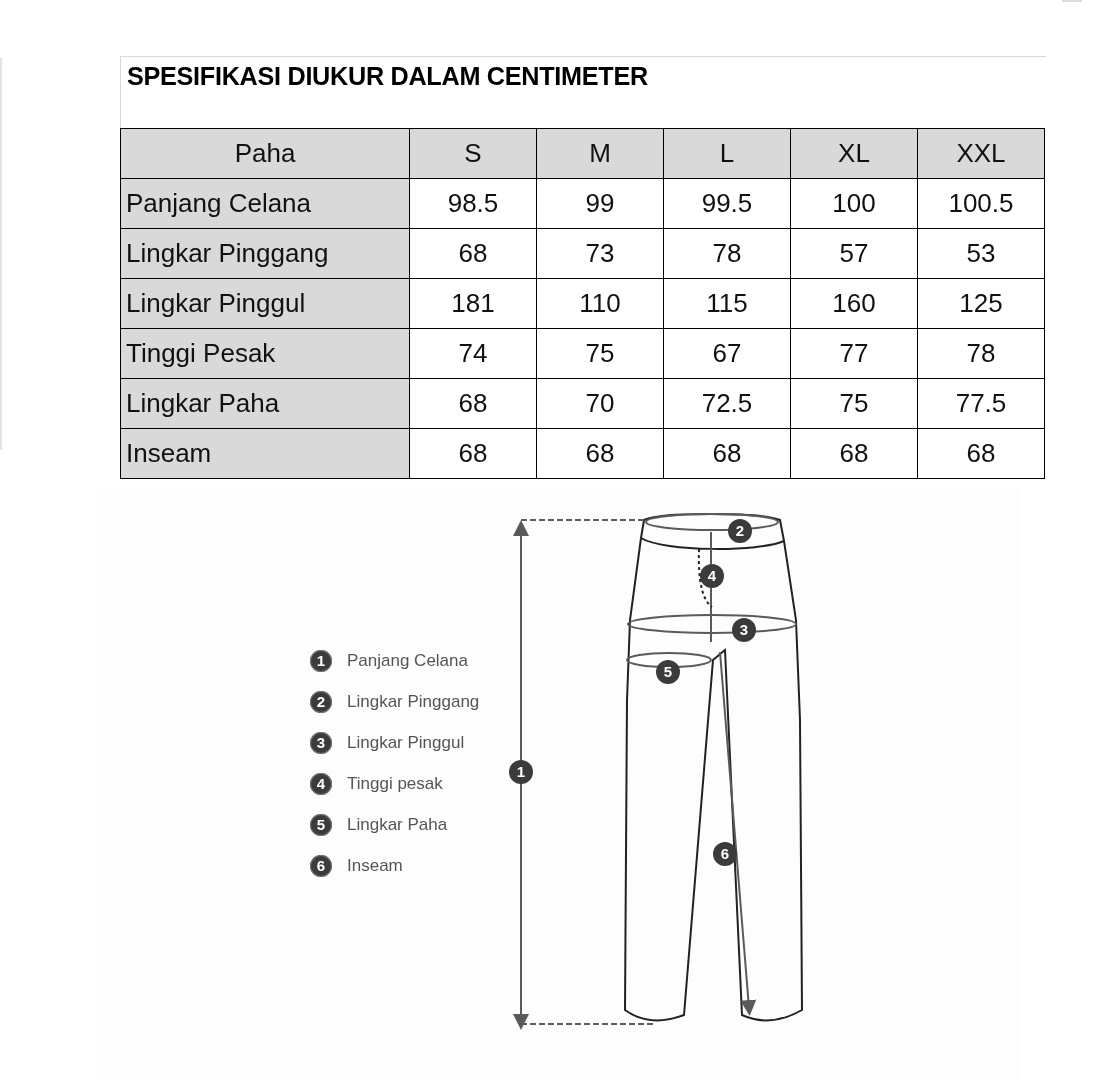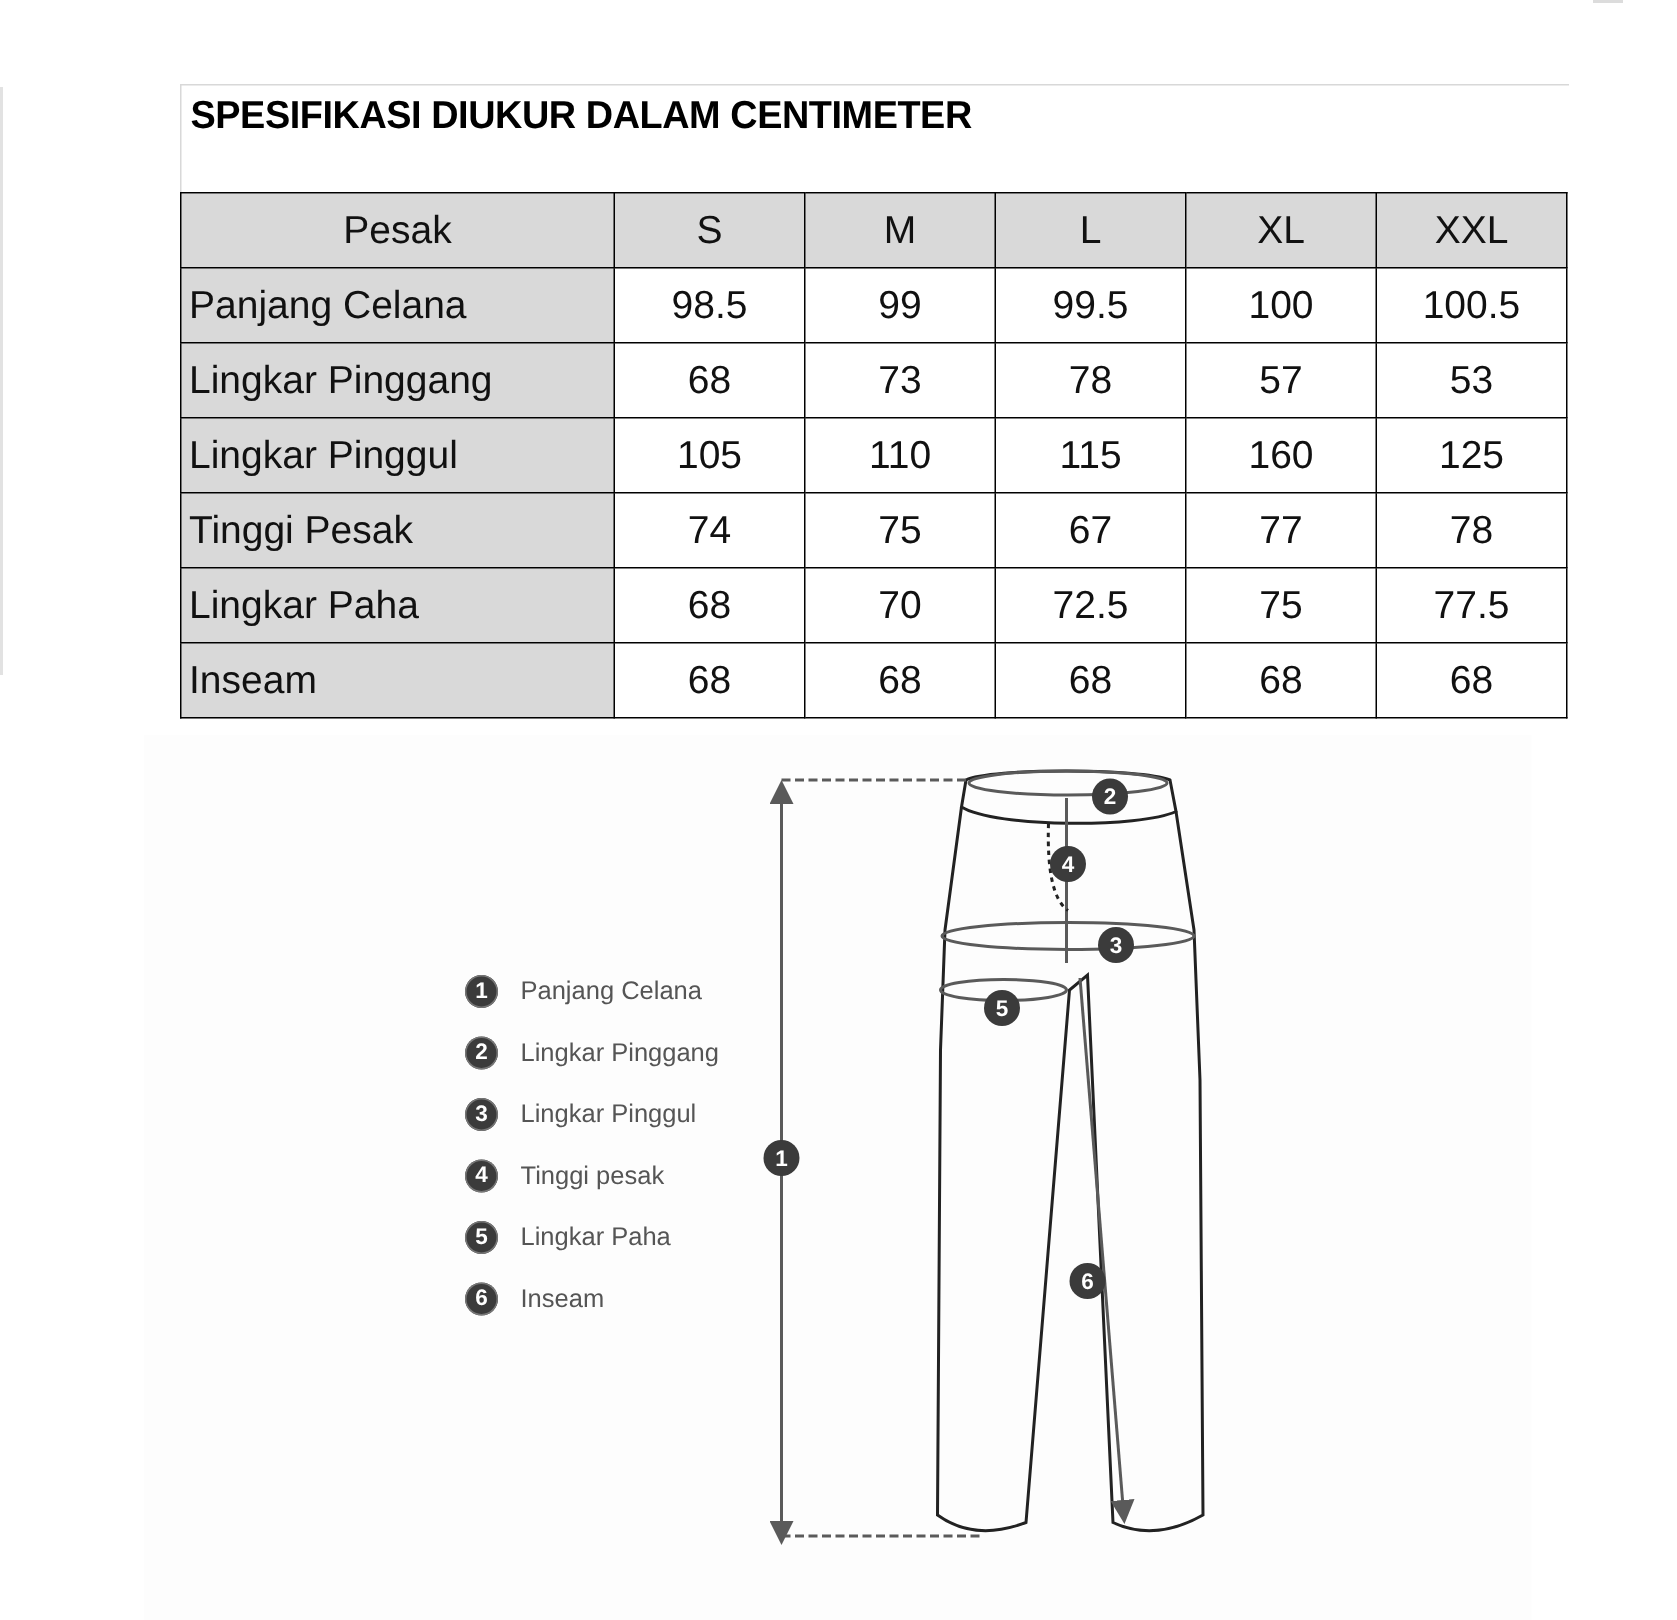--- a/index.html
+++ b/index.html
@@ -49,21 +49,21 @@
     <colgroup>
         <col class="c0">
         <col class="cn">
         <col class="cn">
         <col class="cn">
         <col class="cn">
         <col class="cn">
       </colgroup>
     <tbody>
         <tr class="head">
-      <td class="rowlabel">Pesak</td>
+      <td class="rowlabel">Paha</td>
       <td>S</td>
       <td>M</td>
       <td>L</td>
       <td>XL</td>
       <td>XXL</td>
     </tr>
     <tr>
       <td class="rowlabel">Panjang Celana</td>
       <td>98.5</td>
       <td>99</td>
@@ -74,21 +74,21 @@
     <tr>
       <td class="rowlabel">Lingkar Pinggang</td>
       <td>68</td>
       <td>73</td>
       <td>78</td>
       <td>57</td>
       <td>53</td>
     </tr>
     <tr>
       <td class="rowlabel">Lingkar Pinggul</td>
-      <td>105</td>
+      <td>181</td>
       <td>110</td>
       <td>115</td>
       <td>160</td>
       <td>125</td>
     </tr>
     <tr>
       <td class="rowlabel">Tinggi Pesak</td>
       <td>74</td>
       <td>75</td>
       <td>67</td>

